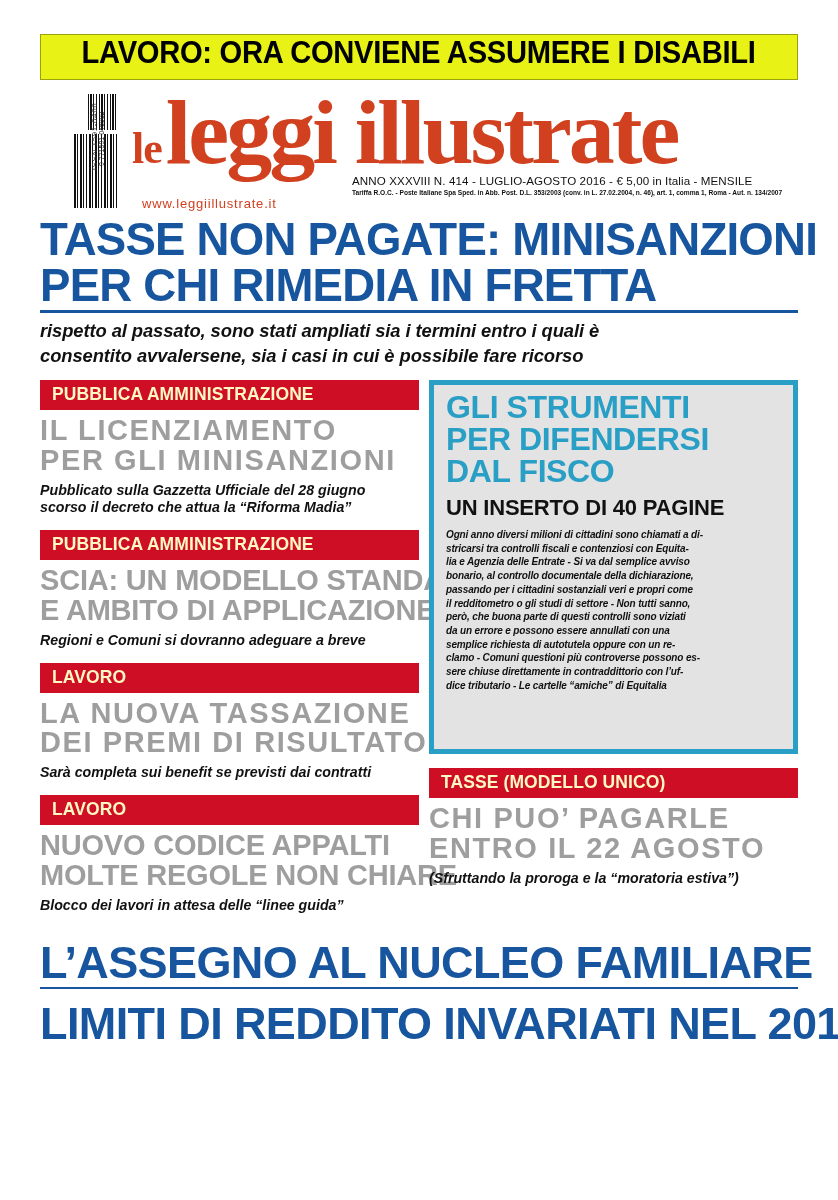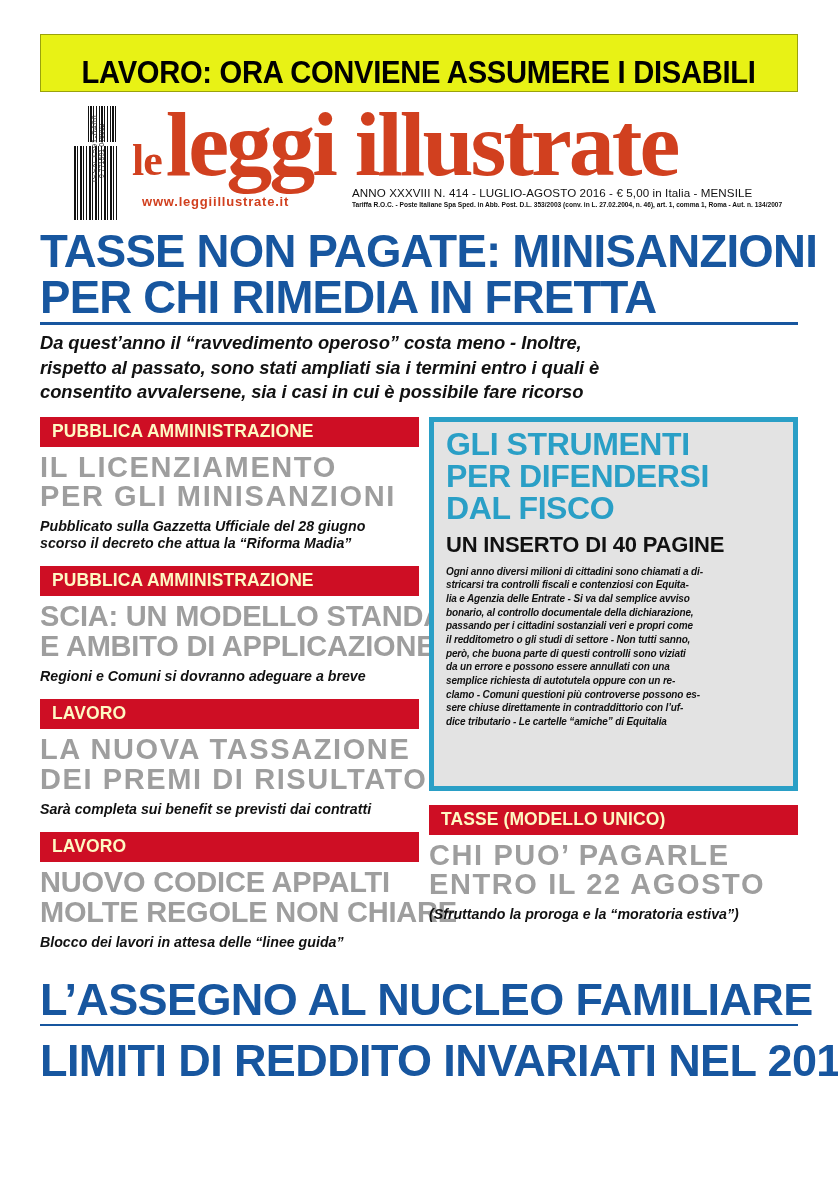--- a/index.html
+++ b/index.html
@@ -12,25 +12,25 @@
   .page {
     position: relative;
     width: 838px; height: 1200px;
     background: #ffffff;
     padding: 0 40px;
   }
 
   
   .top-banner {
     margin-top: 34px;
-    height: 58px;
+    height: 46px;
     background: #e8f215;
     border: 1px solid #9aa20c;
     display: flex;
-    align-items: flex-end;
+    align-items: flex-start;
     justify-content: center;
   }
   .top-banner-text {
     color: #000;
     font-weight: bold;
     font-size: 31px;
     letter-spacing: -0.3px;
     transform: scaleX(0.94);
     white-space: nowrap;
     font-family: "Liberation Sans Narrow", "Liberation Sans", sans-serif;
@@ -105,23 +105,23 @@
   }
   .logo-main {
     font-size: 92px;
     display: inline-block;
     vertical-align: baseline;
     letter-spacing: -3px;
     margin-left: 4px;
   }
   .website {
     position: absolute;
-    left: 102px; top: 94px;
+    left: 102px; top: 108px;
     color: #d1401f;
-    font-weight: bold;
+    font-weight: normal;
     font-size: 13px;
     letter-spacing: 0.8px;
   }
   .pubinfo {
     position: absolute;
     left: 312px; top: 86px;
     width: 450px;
   }
   .pubinfo-main {
     font-size: 11.6px;
@@ -296,21 +296,20 @@
       <div class="pubinfo-sub">Tariffa R.O.C. - Poste Italiane Spa Sped. in Abb. Post. D.L. 353/2003 (conv. in L. 27.02.2004, n. 46), art. 1, comma 1, Roma - Aut. n. 134/2007</div>
     </div>
   </div>
 
   <div class="main-headline">
     <span class="ln">TASSE NON PAGATE: MINISANZIONI</span>
     <span class="ln">PER CHI RIMEDIA IN FRETTA</span>
   </div>
   <div class="rule-blue"></div>
   <div class="deck">
-    <span class="ln">Da quest’anno il “ravvedimento operoso” costa meno - Inoltre,</span>
     <span class="ln">rispetto al passato, sono stati ampliati sia i termini entro i quali è</span>
     <span class="ln">consentito avvalersene, sia i casi in cui è possibile fare ricorso</span>
   </div>
 
   <div class="columns">
 
     <div class="col-left">
 
       <div class="sec-block">
         <div class="kicker">PUBBLICA AMMINISTRAZIONE</div>

